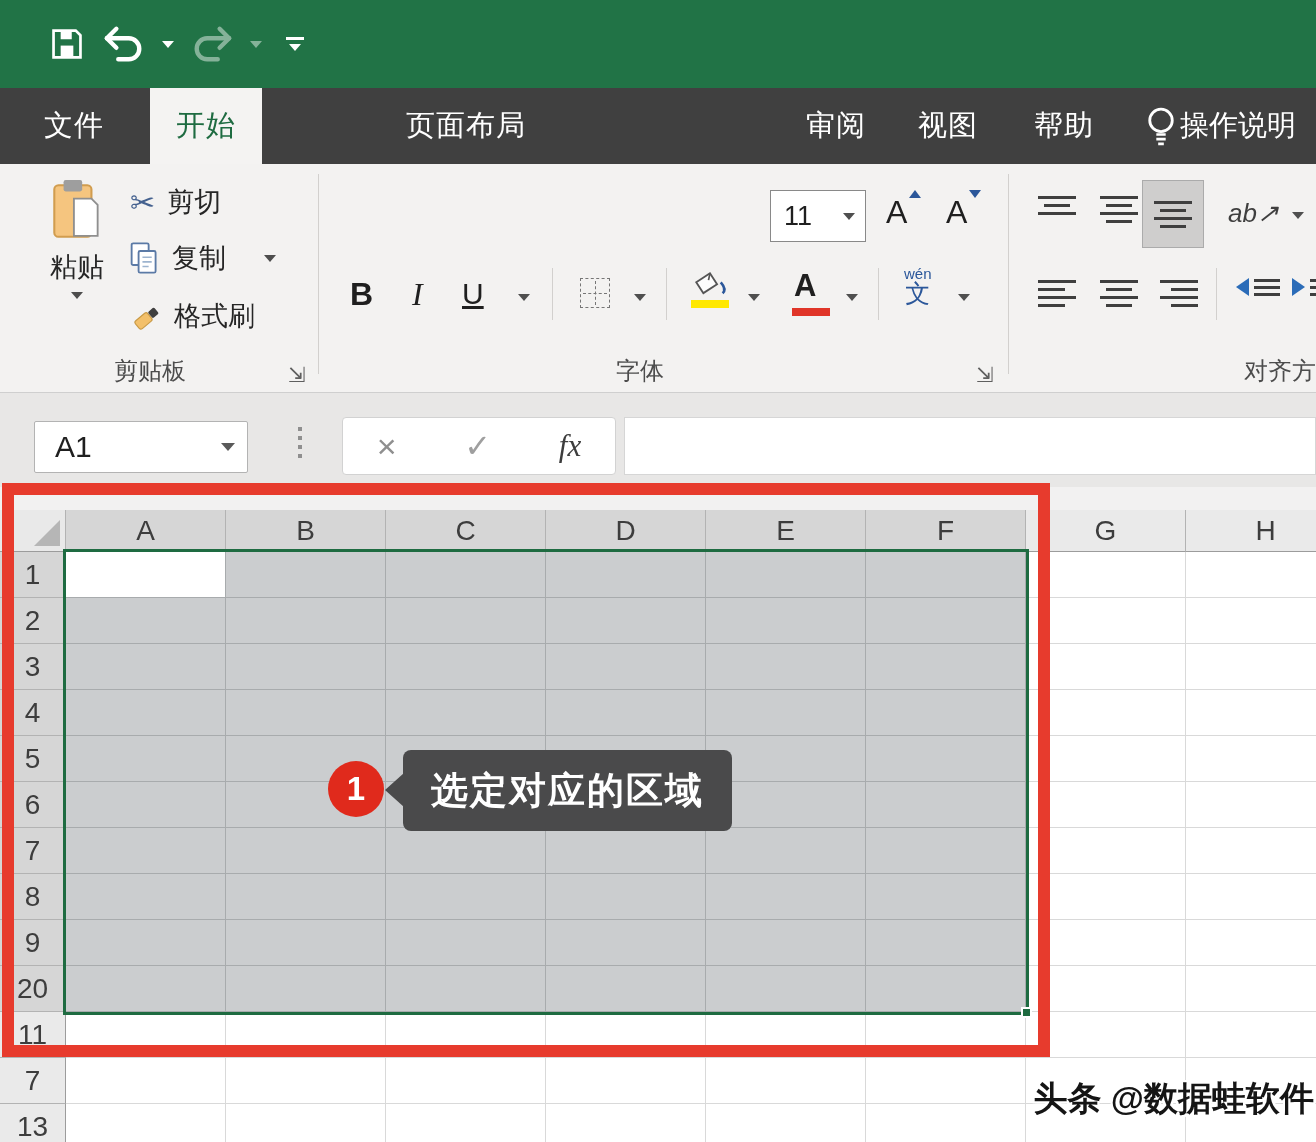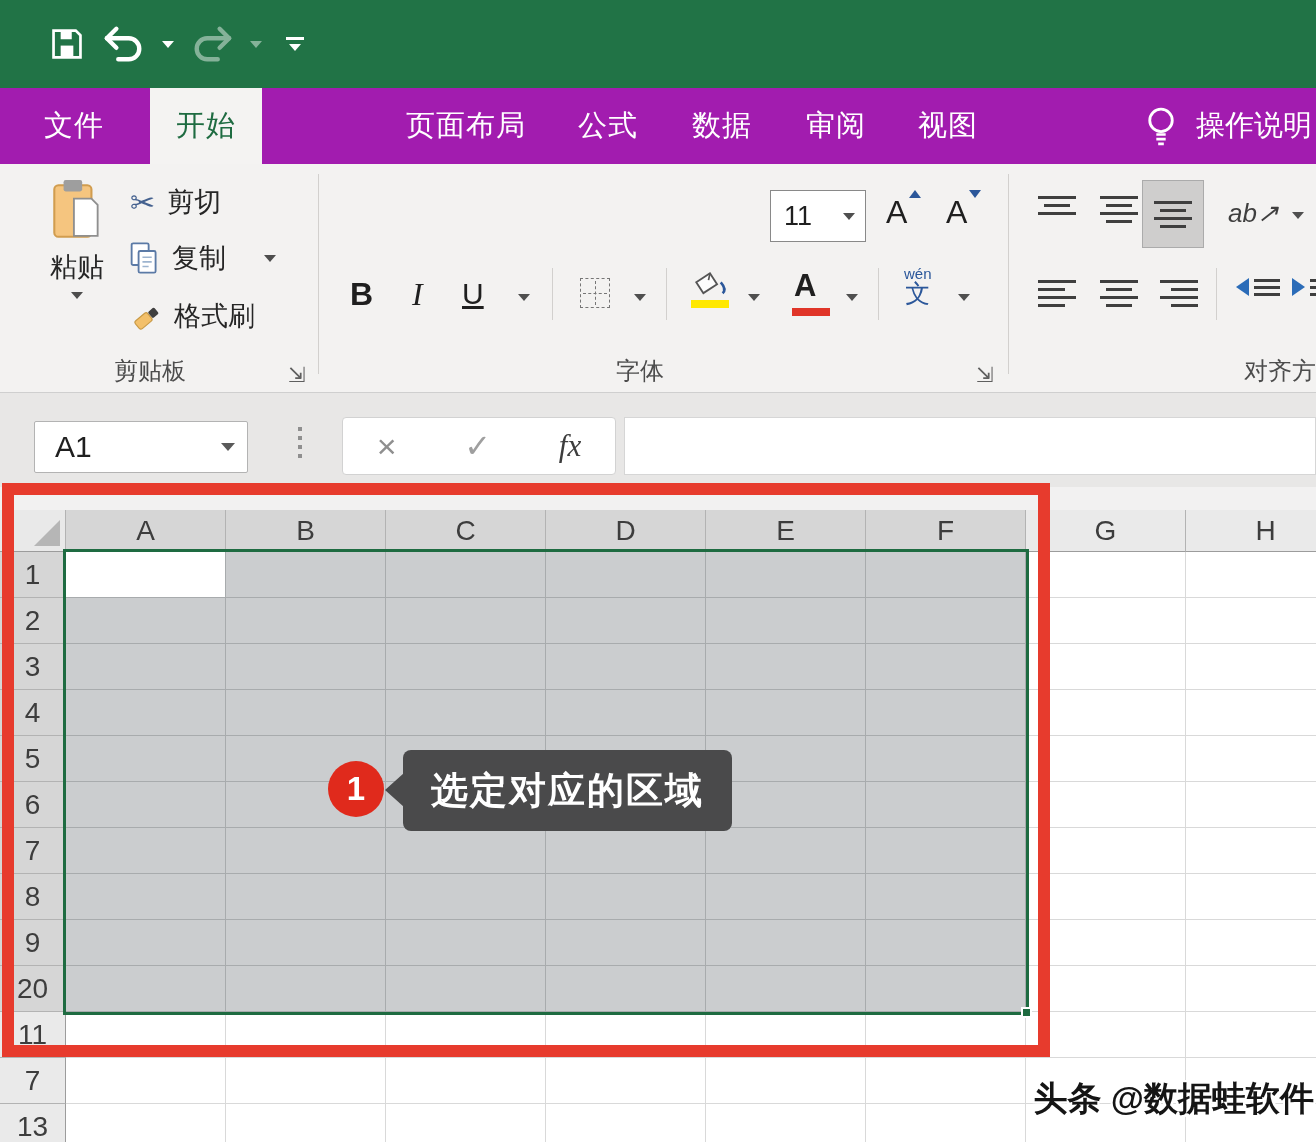--- a/index.html
+++ b/index.html
@@ -10,25 +10,25 @@
   
   .titlebar{position:absolute;left:0;top:0;width:1316px;height:88px;background:#217346;}
   .qat{position:absolute;left:48px;top:0;height:88px;display:flex;align-items:center;gap:14px;}
   .qat-btn{display:flex;align-items:center;justify-content:center;}
   .dim{opacity:.45;}
   .caret{width:0;height:0;border-left:7px solid transparent;border-right:7px solid transparent;border-top:8px solid #fff;}
   .caret-dark{border-top-color:#4d4d4d;border-left-width:6px;border-right-width:6px;border-top-width:7px;}
   .qat-more{display:flex;flex-direction:column;align-items:center;gap:4px;margin-left:10px;}
   .qat-more .bar{width:18px;height:3px;background:#fff;}
   
-  .tabstrip{position:absolute;left:0;top:88px;width:1316px;height:76px;background:#a21caf;}
+  .tabstrip{position:absolute;left:0;top:88px;width:1316px;height:76px;background:#404040;}
   .tab{position:absolute;top:0;height:76px;display:flex;align-items:center;justify-content:center;
        color:#fff;font-size:29px;letter-spacing:1px;cursor:default;}
   .tab.active{background:#f4f3f2;color:#1e6b41;}
-  .tab-search{position:absolute;top:0;height:76px;left:1146px;display:flex;align-items:center;gap:20px;color:#fff;font-size:29px;white-space:nowrap;}
+  .tab-search{position:absolute;top:0;height:76px;left:1146px;display:flex;align-items:center;gap:4px;color:#fff;font-size:29px;white-space:nowrap;}
   
   .ribbon{position:absolute;left:0;top:164px;width:1316px;height:228px;background:#f3f2f1;border-bottom:1px solid #d8d6d4;}
   .vsep{position:absolute;top:10px;height:200px;width:1px;background:#d2d0ce;}
   .grp-label{position:absolute;bottom:5px;font-size:24px;color:#4c4c4c;text-align:center;}
   .launcher{position:absolute;bottom:7px;font-size:21px;color:#5f5f5f;line-height:1;}
   .rbtn-label{font-size:27px;color:#262626;}
   .paste-btn{position:absolute;left:26px;top:14px;width:102px;display:flex;flex-direction:column;align-items:center;gap:7px;}
   .hrow{position:absolute;display:flex;align-items:center;gap:12px;}
   .combo{position:absolute;background:#fff;border:1px solid #898989;box-sizing:border-box;font-size:27px;color:#1f1f1f;}
   .combo .val{position:absolute;left:13px;top:50%;transform:translateY(-50%);}
@@ -124,24 +124,23 @@
       <div class="bar"></div>
       <span class="caret" style="border-left-width:6px;border-right-width:6px;border-top-width:7px;"></span>
     </div>
   </div>
 </div>
 
 <div class="tabstrip">
   <div class="tab" style="left:22px;width:104px;">文件</div>
   <div class="tab active" style="left:150px;width:112px;">开始</div>
   <div class="tab" style="left:386px;width:160px;">页面布局</div>
-  <div class="tab" style="left:560px;width:96px;">公式</div>
-  <div class="tab" style="left:674px;width:96px;">数据</div>
   <div class="tab" style="left:788px;width:96px;">审阅</div>
   <div class="tab" style="left:900px;width:96px;">视图</div>
+  <div class="tab" style="left:1014px;width:100px;">帮助</div>
   <div class="tab-search">
     <svg width="30" height="42" viewBox="0 0 16 22">
         <circle cx="8" cy="8" r="6" fill="none" stroke="#fff" stroke-width="1.5"></circle>
         <path d="M5.5 15.5 h5 M5.5 18 h5 M6.5 20.5 h3" stroke="#fff" stroke-width="1.4"></path>
       </svg>
     <span>操作说明</span>
   </div>
 </div>
 
 <div class="ribbon">

